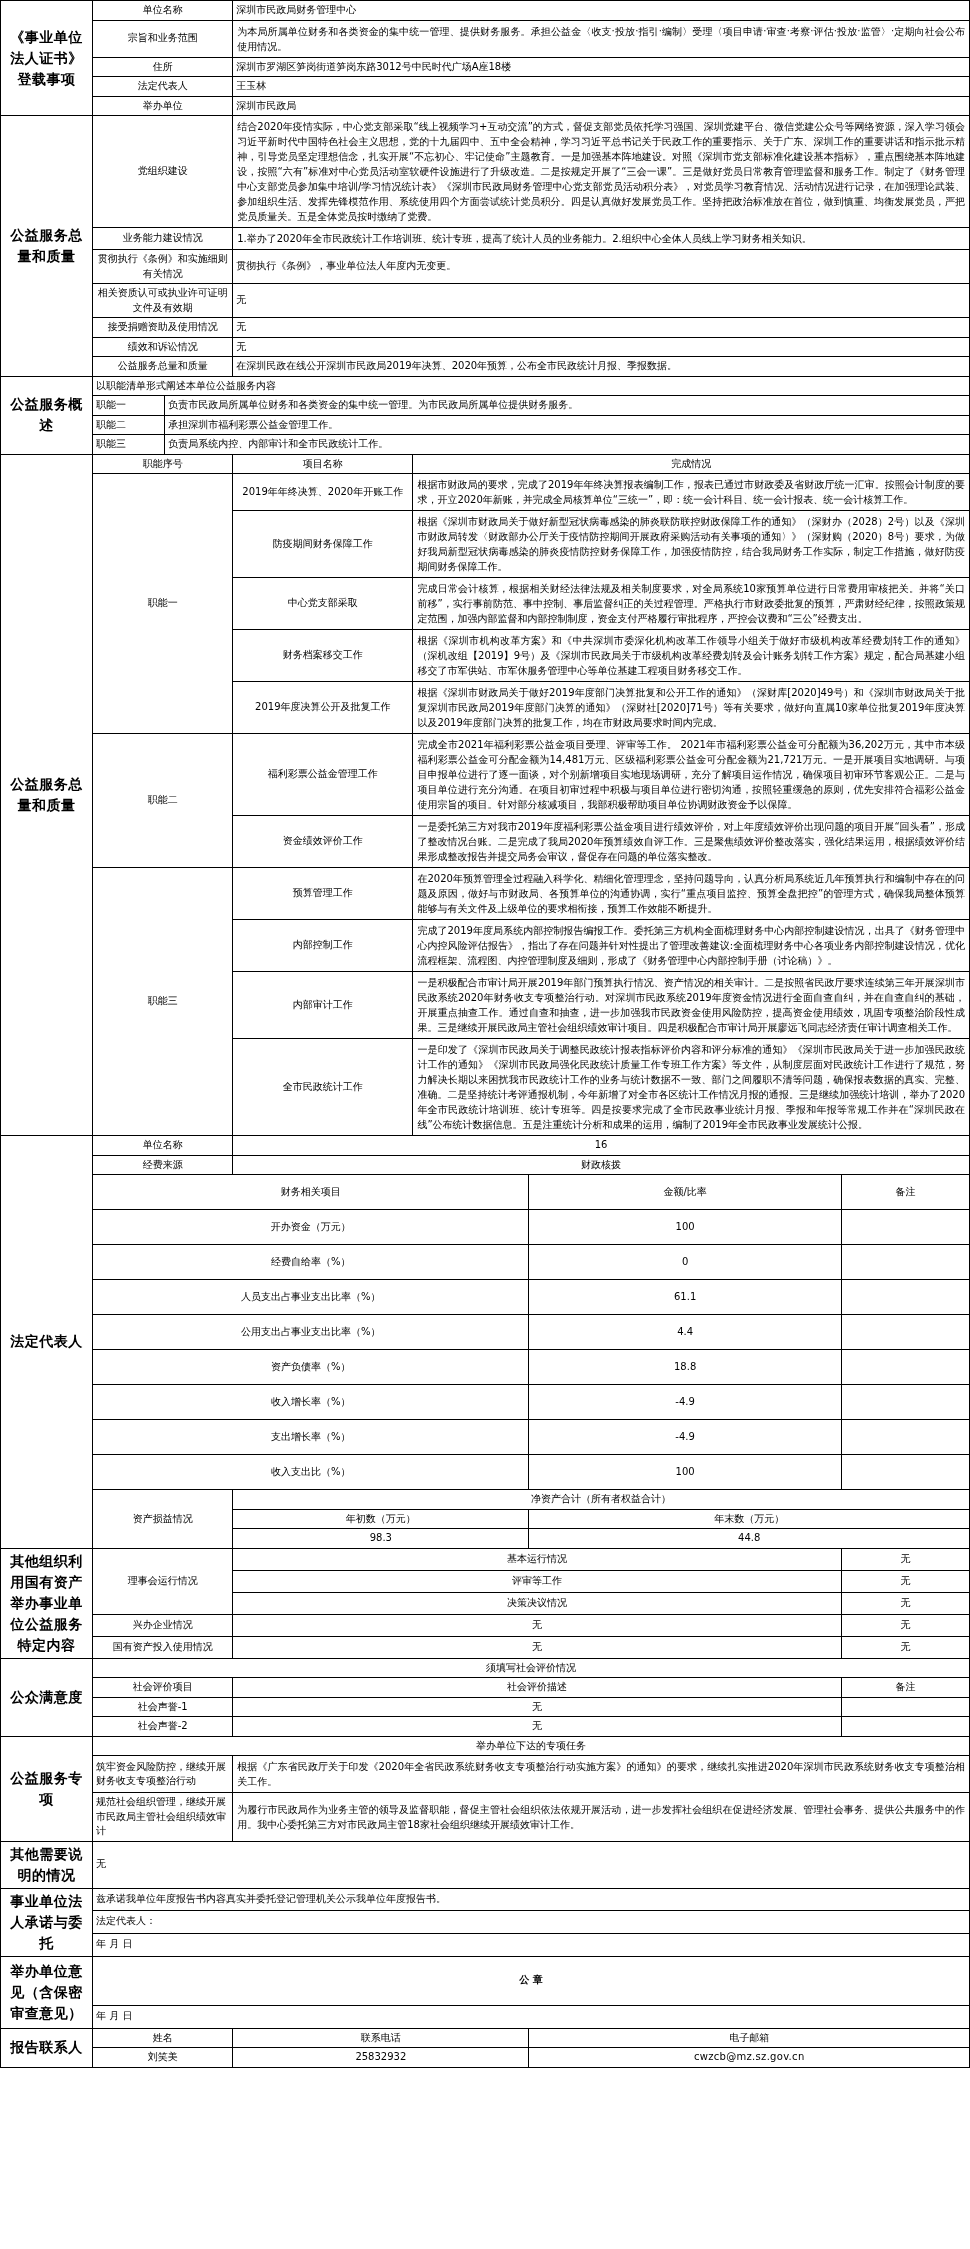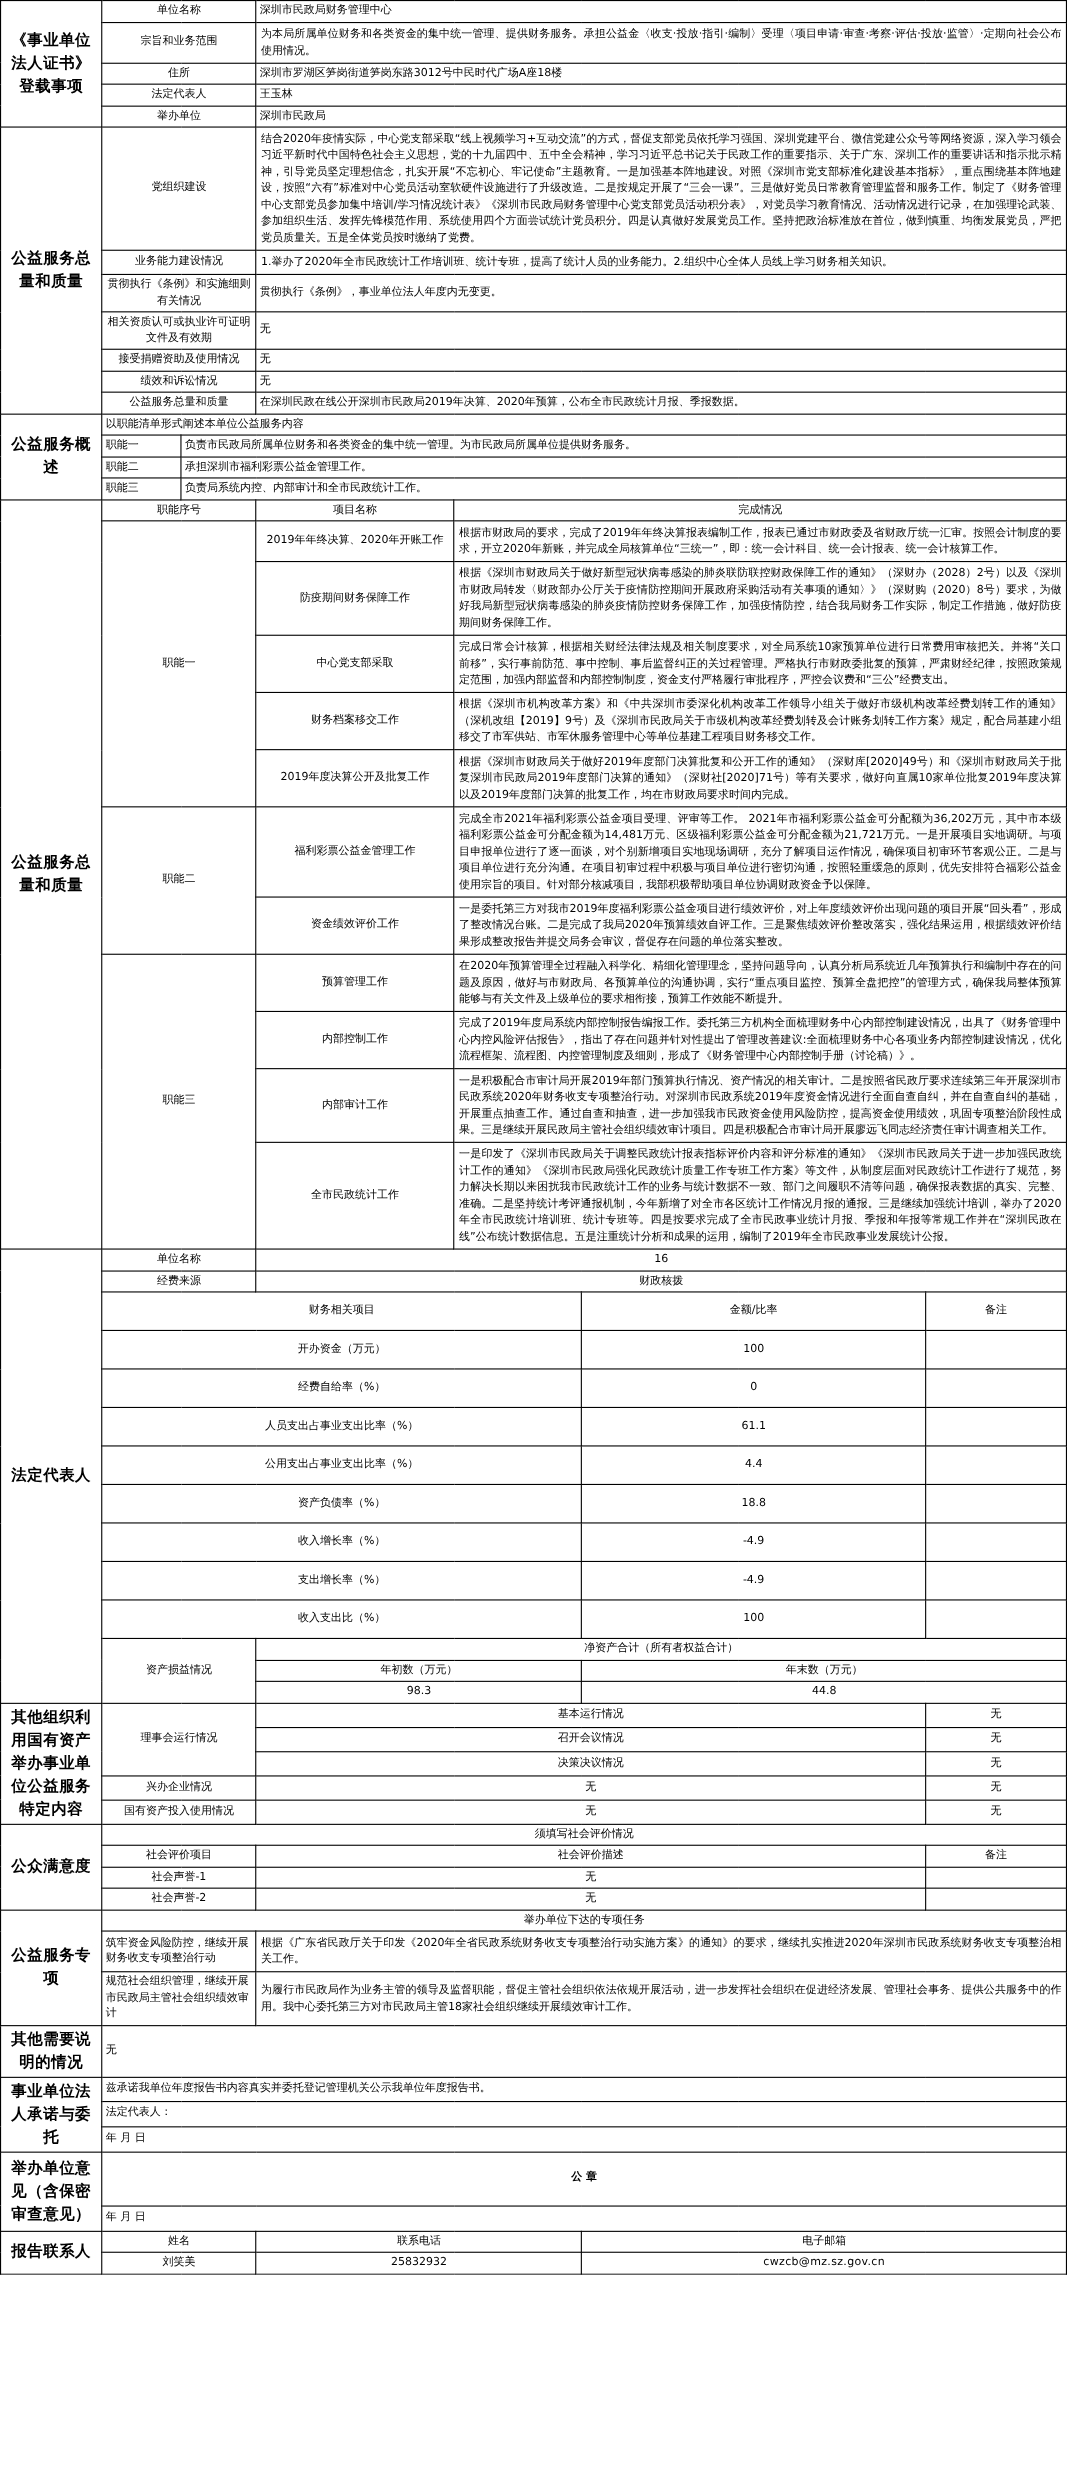--- a/index.html
+++ b/index.html
@@ -257,21 +257,21 @@
     <td class="c" colspan="3">44.8</td>
   </tr>
 
   <tr>
     <td class="rowlbl" rowspan="5">其他组织利用国有资产举办事业单位公益服务特定内容</td>
     <td class="c" colspan="2" rowspan="3">理事会运行情况</td>
     <td class="c" colspan="4">基本运行情况</td>
     <td class="c">无</td>
   </tr>
   <tr>
-    <td class="c" colspan="4">召开会议情况</td>
+    <td class="c" colspan="4">评审等工作</td>
     <td class="c">无</td>
   </tr>
   <tr>
     <td class="c" colspan="4">决策决议情况</td>
     <td class="c">无</td>
   </tr>
   <tr>
     <td class="c" colspan="2">兴办企业情况</td>
     <td class="c" colspan="4">无</td>
     <td class="c">无</td>

